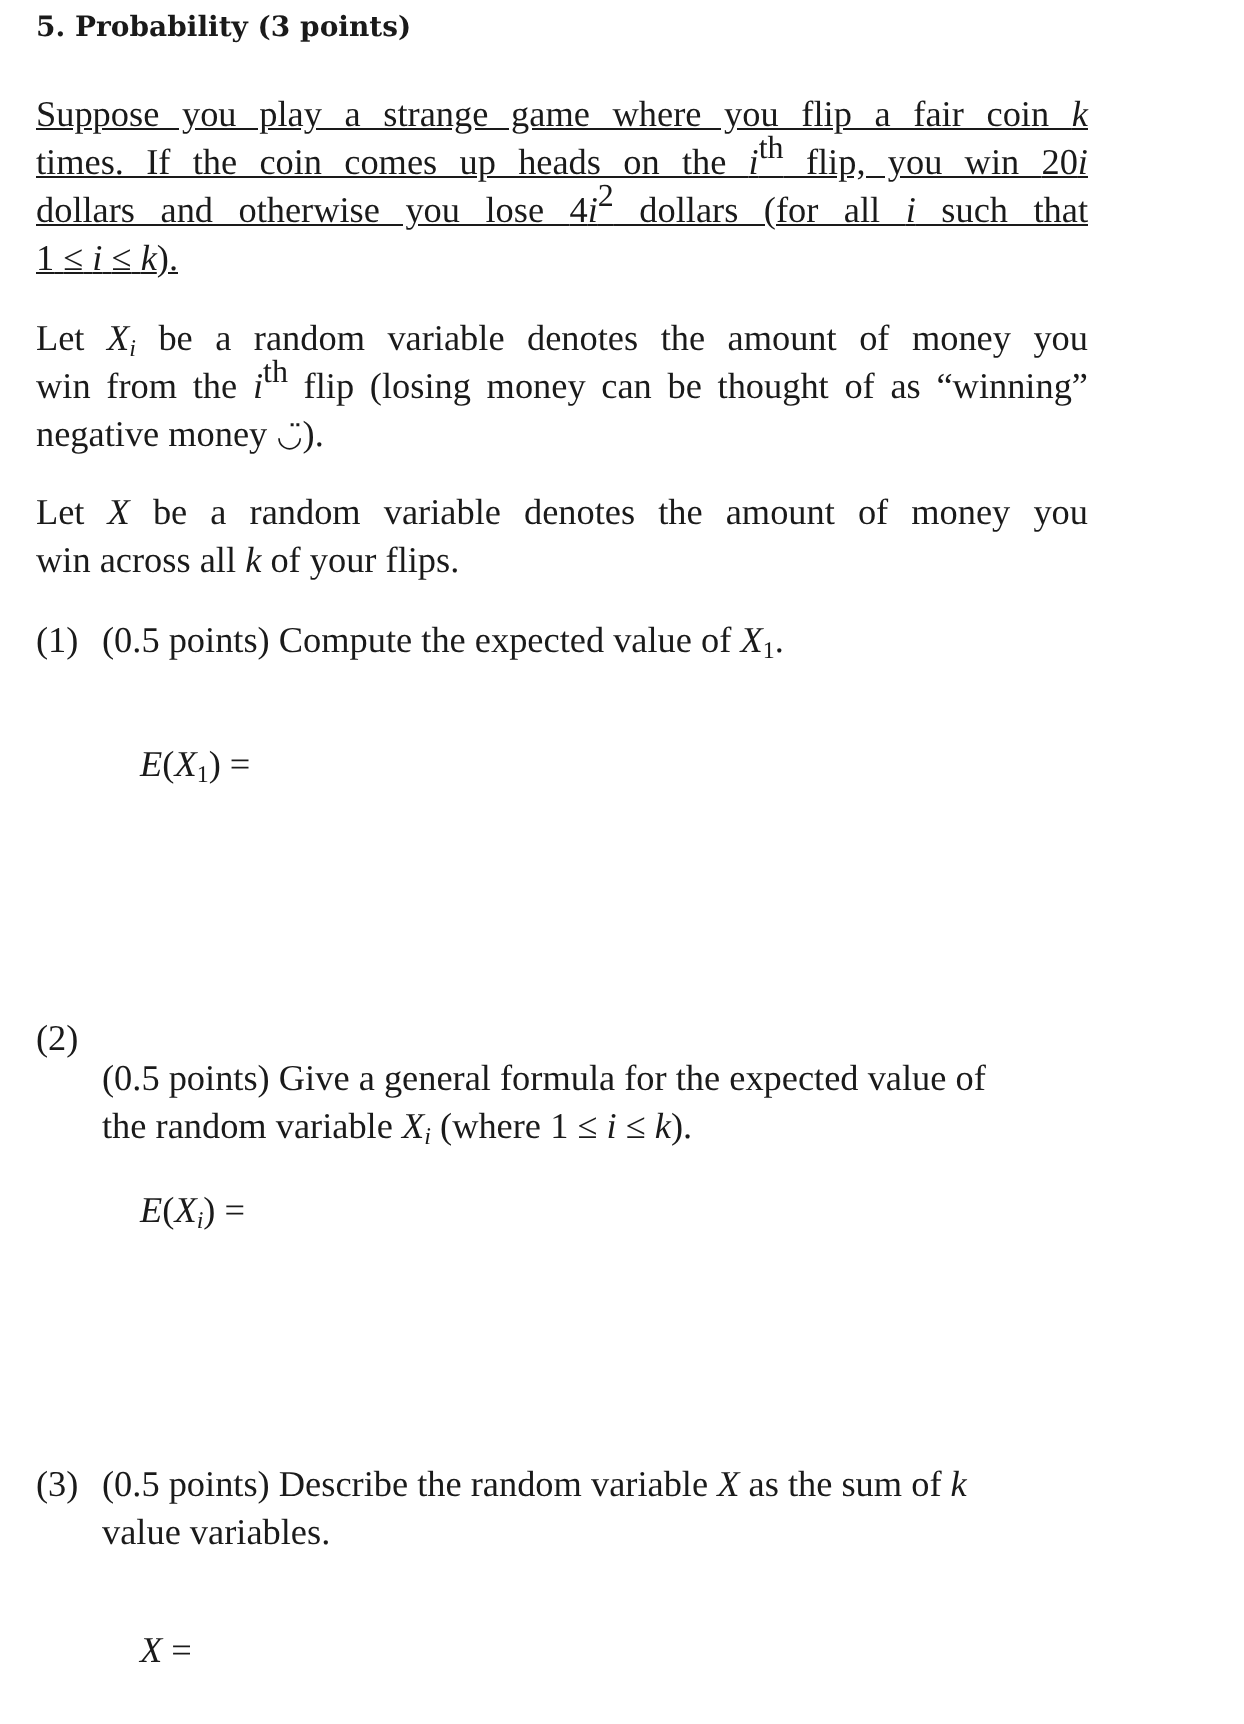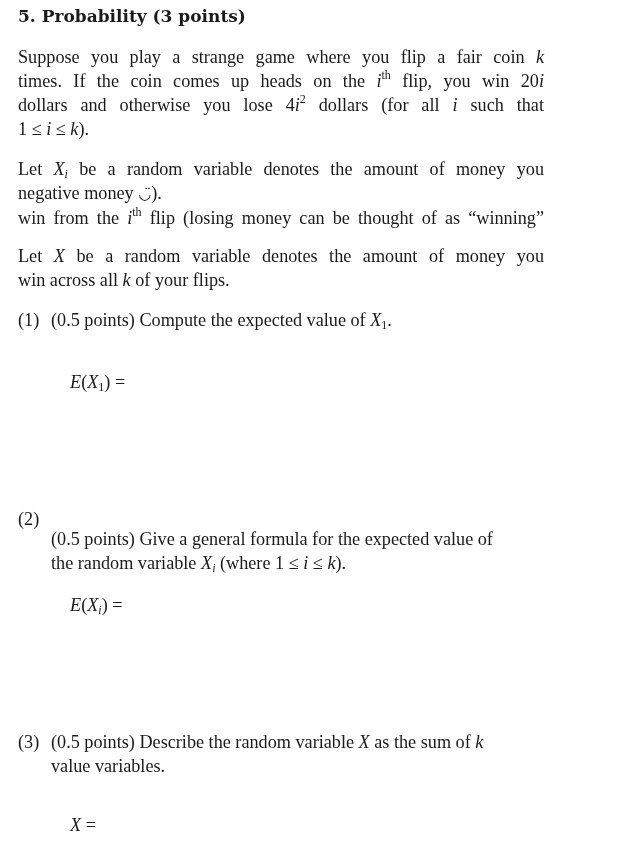--- a/index.html
+++ b/index.html
@@ -4,63 +4,63 @@
 <style>
   html, body { margin: 0; padding: 0; background: #ffffff; }
   body {
     width: 622px; height: 862px; position: relative; overflow: hidden;
     font-family: "DejaVu Serif", "Liberation Serif", serif;
     color: #1a1a1a;
   }
   .page { position: absolute; left: 18px; top: 0; width: 526px; }
   .title {
     position: absolute; top: 6px; left: 0;
-    font-family: "DejaVu Serif", serif; font-weight: bold; font-size: 17px;
+    font-family: "DejaVu Serif", serif; font-weight: bold; font-size: 14px;
     letter-spacing: 0;
   }
   .para {
     position: absolute; left: 0; width: 526px;
     font-family: "Liberation Serif", serif; font-size: 18.2px; line-height: 24px;
     text-align: justify; text-align-last: left;
   }
   .line { display: block; white-space: nowrap; text-align: justify; text-align-last: justify; }
   .line.last { text-align-last: left; }
   i, .m { font-style: italic; }
-  sup { font-size: 12px; vertical-align: 8px; line-height: 0; font-style: normal; }
+  sup { font-size: 16px; vertical-align: 8px; line-height: 0; font-style: normal; }
   sub { font-size: 12px; vertical-align: -3px; line-height: 0; }
   .item {
     position: absolute; left: 0; width: 526px;
     font-family: "Liberation Serif", serif; font-size: 18.2px; line-height: 24px;
   }
   .item .num { position: absolute; left: 0; top: 0; }
   .item .body { position: absolute; left: 33px; top: 0; width: 493px; }
   .answer {
     position: absolute; left: 52px;
     font-family: "Liberation Serif", serif; font-size: 18.2px;
   }
   .smiley { font-size: 15px; font-style: normal; }
 </style>
 </head>
 <body>
 
 <div class="page">
 
   <div class="title">5. Probability (3 points)</div>
 
-  <div class="para" style="top:45px;">
+  <div class="para" style="top:45px;text-decoration:underline;">
     <span class="line">Suppose you play a strange game where you flip a fair coin <i>k</i></span>
     <span class="line">times. If the coin comes up heads on the <i>i</i><sup>th</sup> flip, you win <span>20</span><i>i</i></span>
     <span class="line">dollars and otherwise you lose <span>4</span><i>i</i><sup>2</sup> dollars (for all <i>i</i> such that</span>
     <span class="line last"><span>1</span> <span>≤</span> <i>i</i> <span>≤</span> <i>k</i>).</span>
   </div>
 
   <div class="para" style="top:157px;">
     <span class="line">Let <i>X</i><sub><i>i</i></sub> be a random variable denotes the amount of money you</span>
+    <span class="line">win from the <i>i</i><sup>th</sup> flip (losing money can be thought of as “winning”</span>
     <span class="line last">negative money <span class="smiley">◡̈</span>).</span>
-    <span class="line">win from the <i>i</i><sup>th</sup> flip (losing money can be thought of as “winning”</span>
   </div>
 
   <div class="para" style="top:244px;">
     <span class="line">Let <i>X</i> be a random variable denotes the amount of money you</span>
     <span class="line last">win across all <i>k</i> of your flips.</span>
   </div>
 
   <div class="item" style="top:308px;">
     <span class="num">(1)</span>
     <span class="body"><span>(0.5 points)</span> Compute the expected value of <i>X</i><sub>1</sub>.</span>

